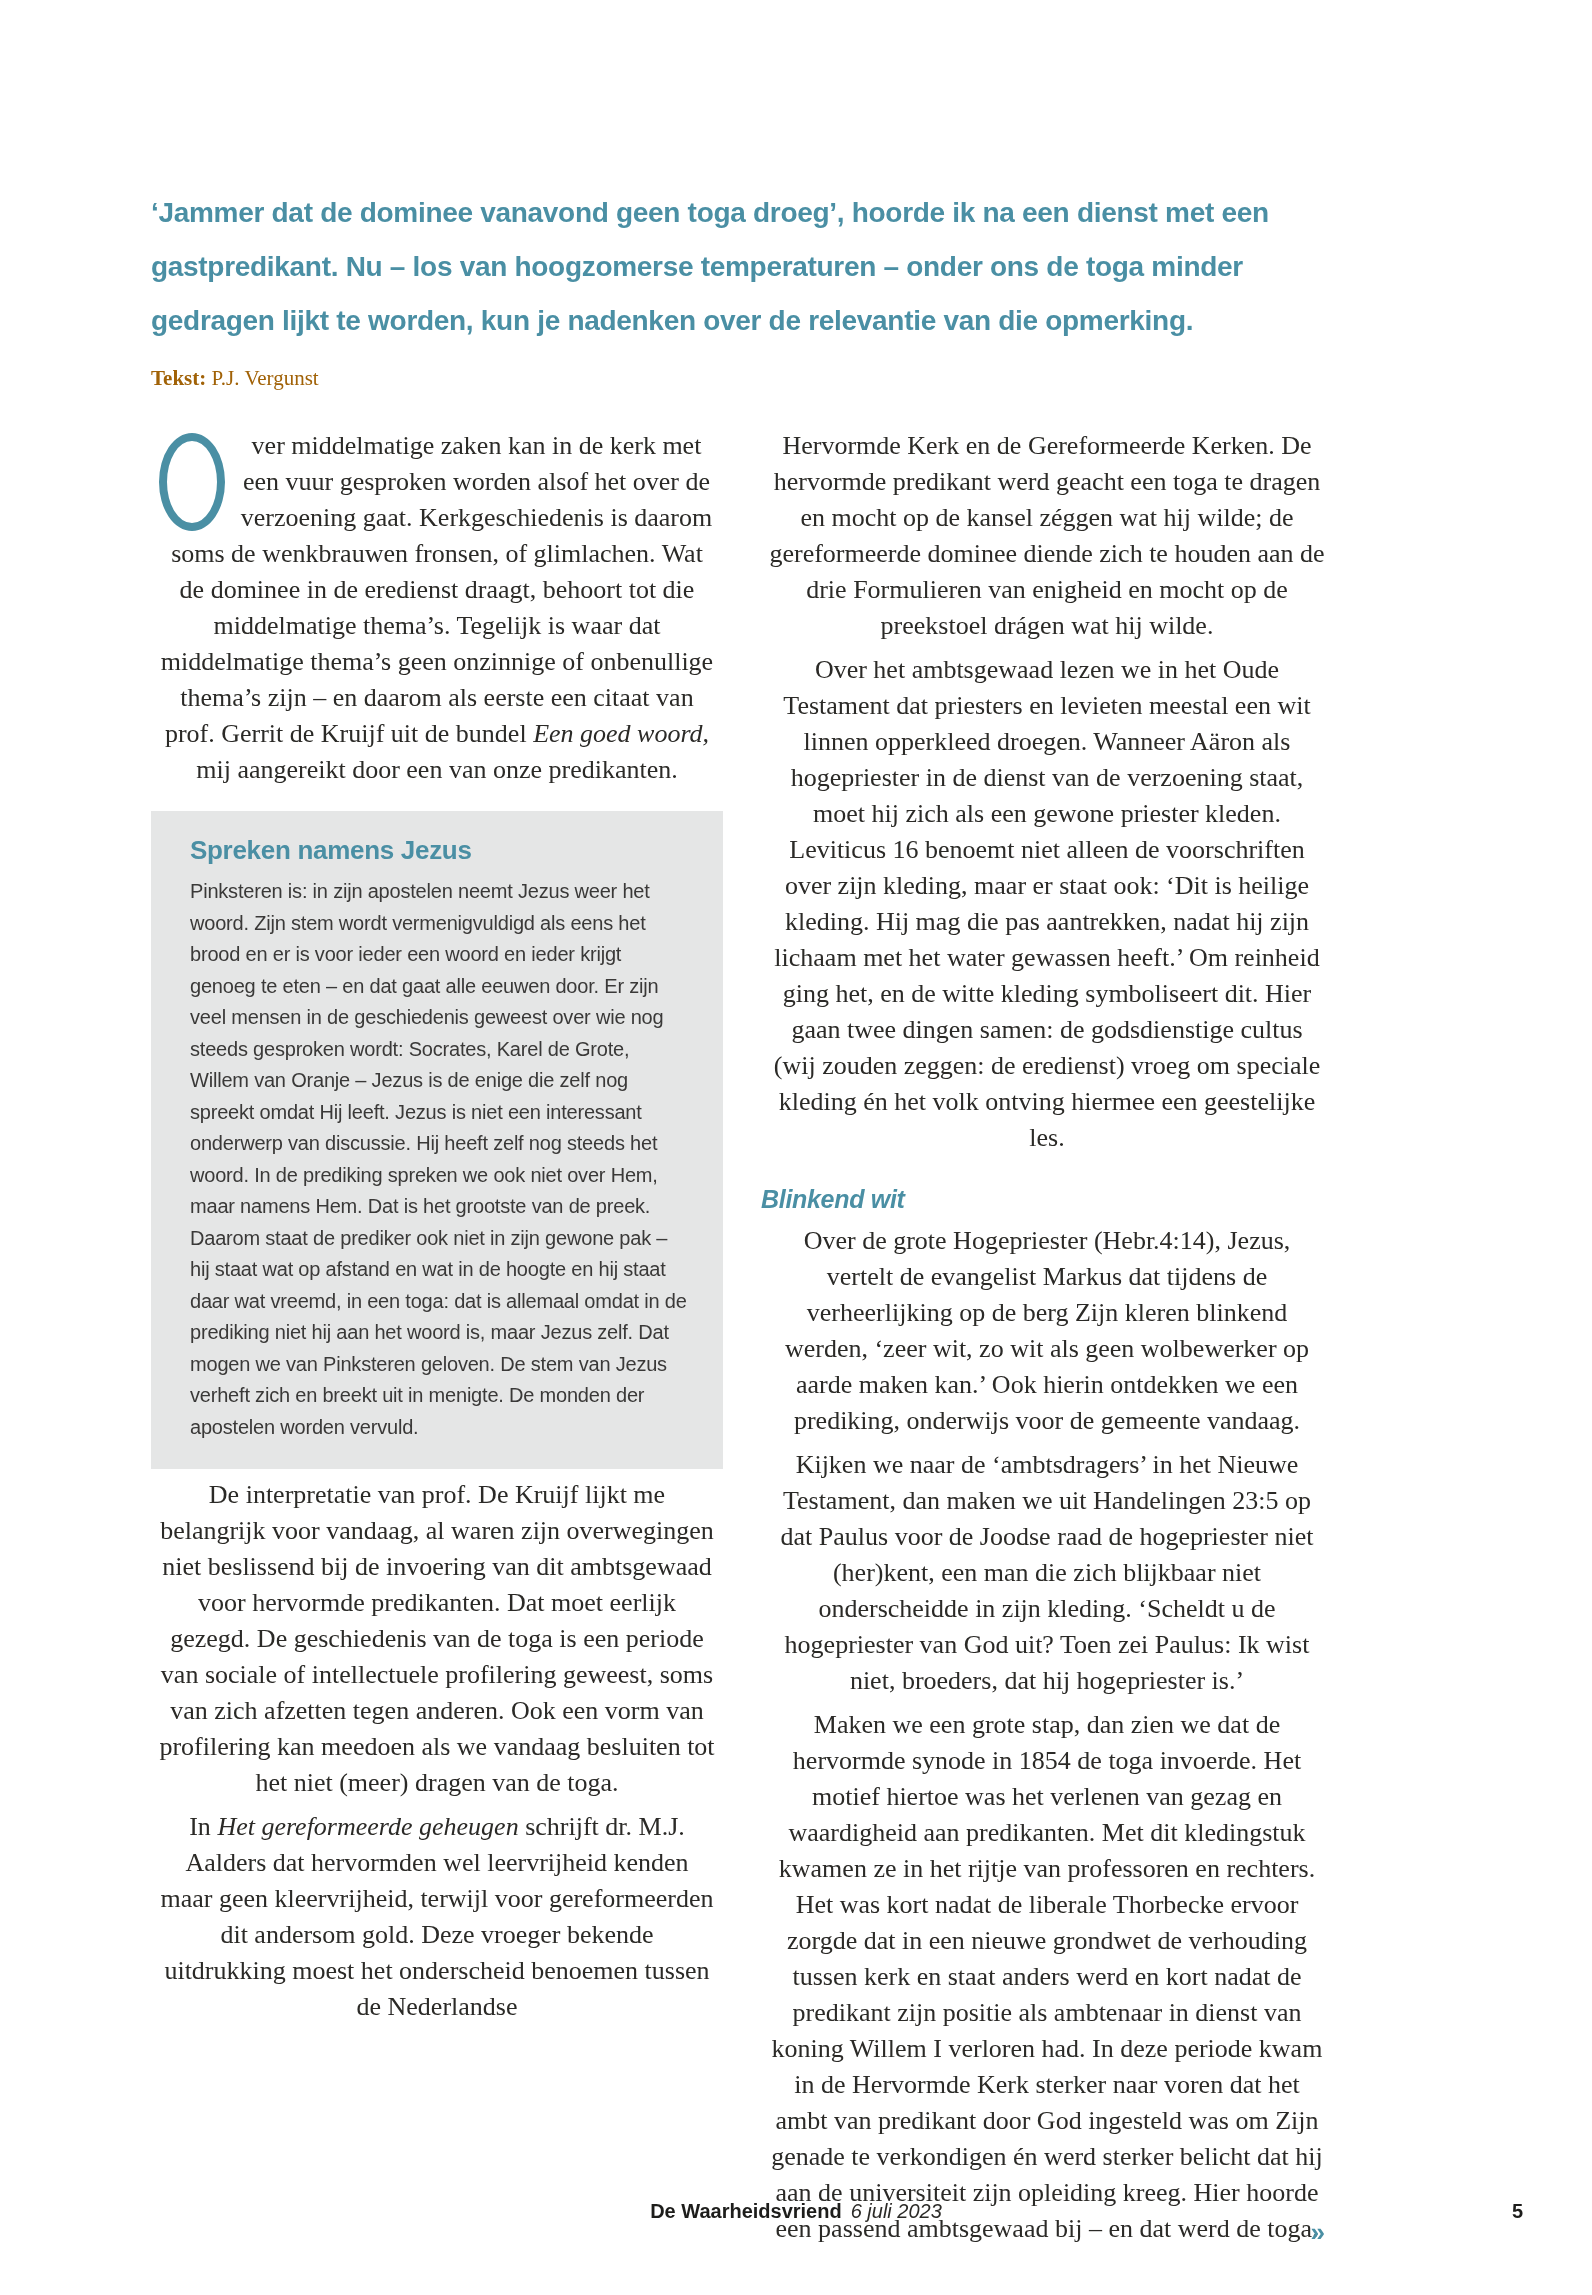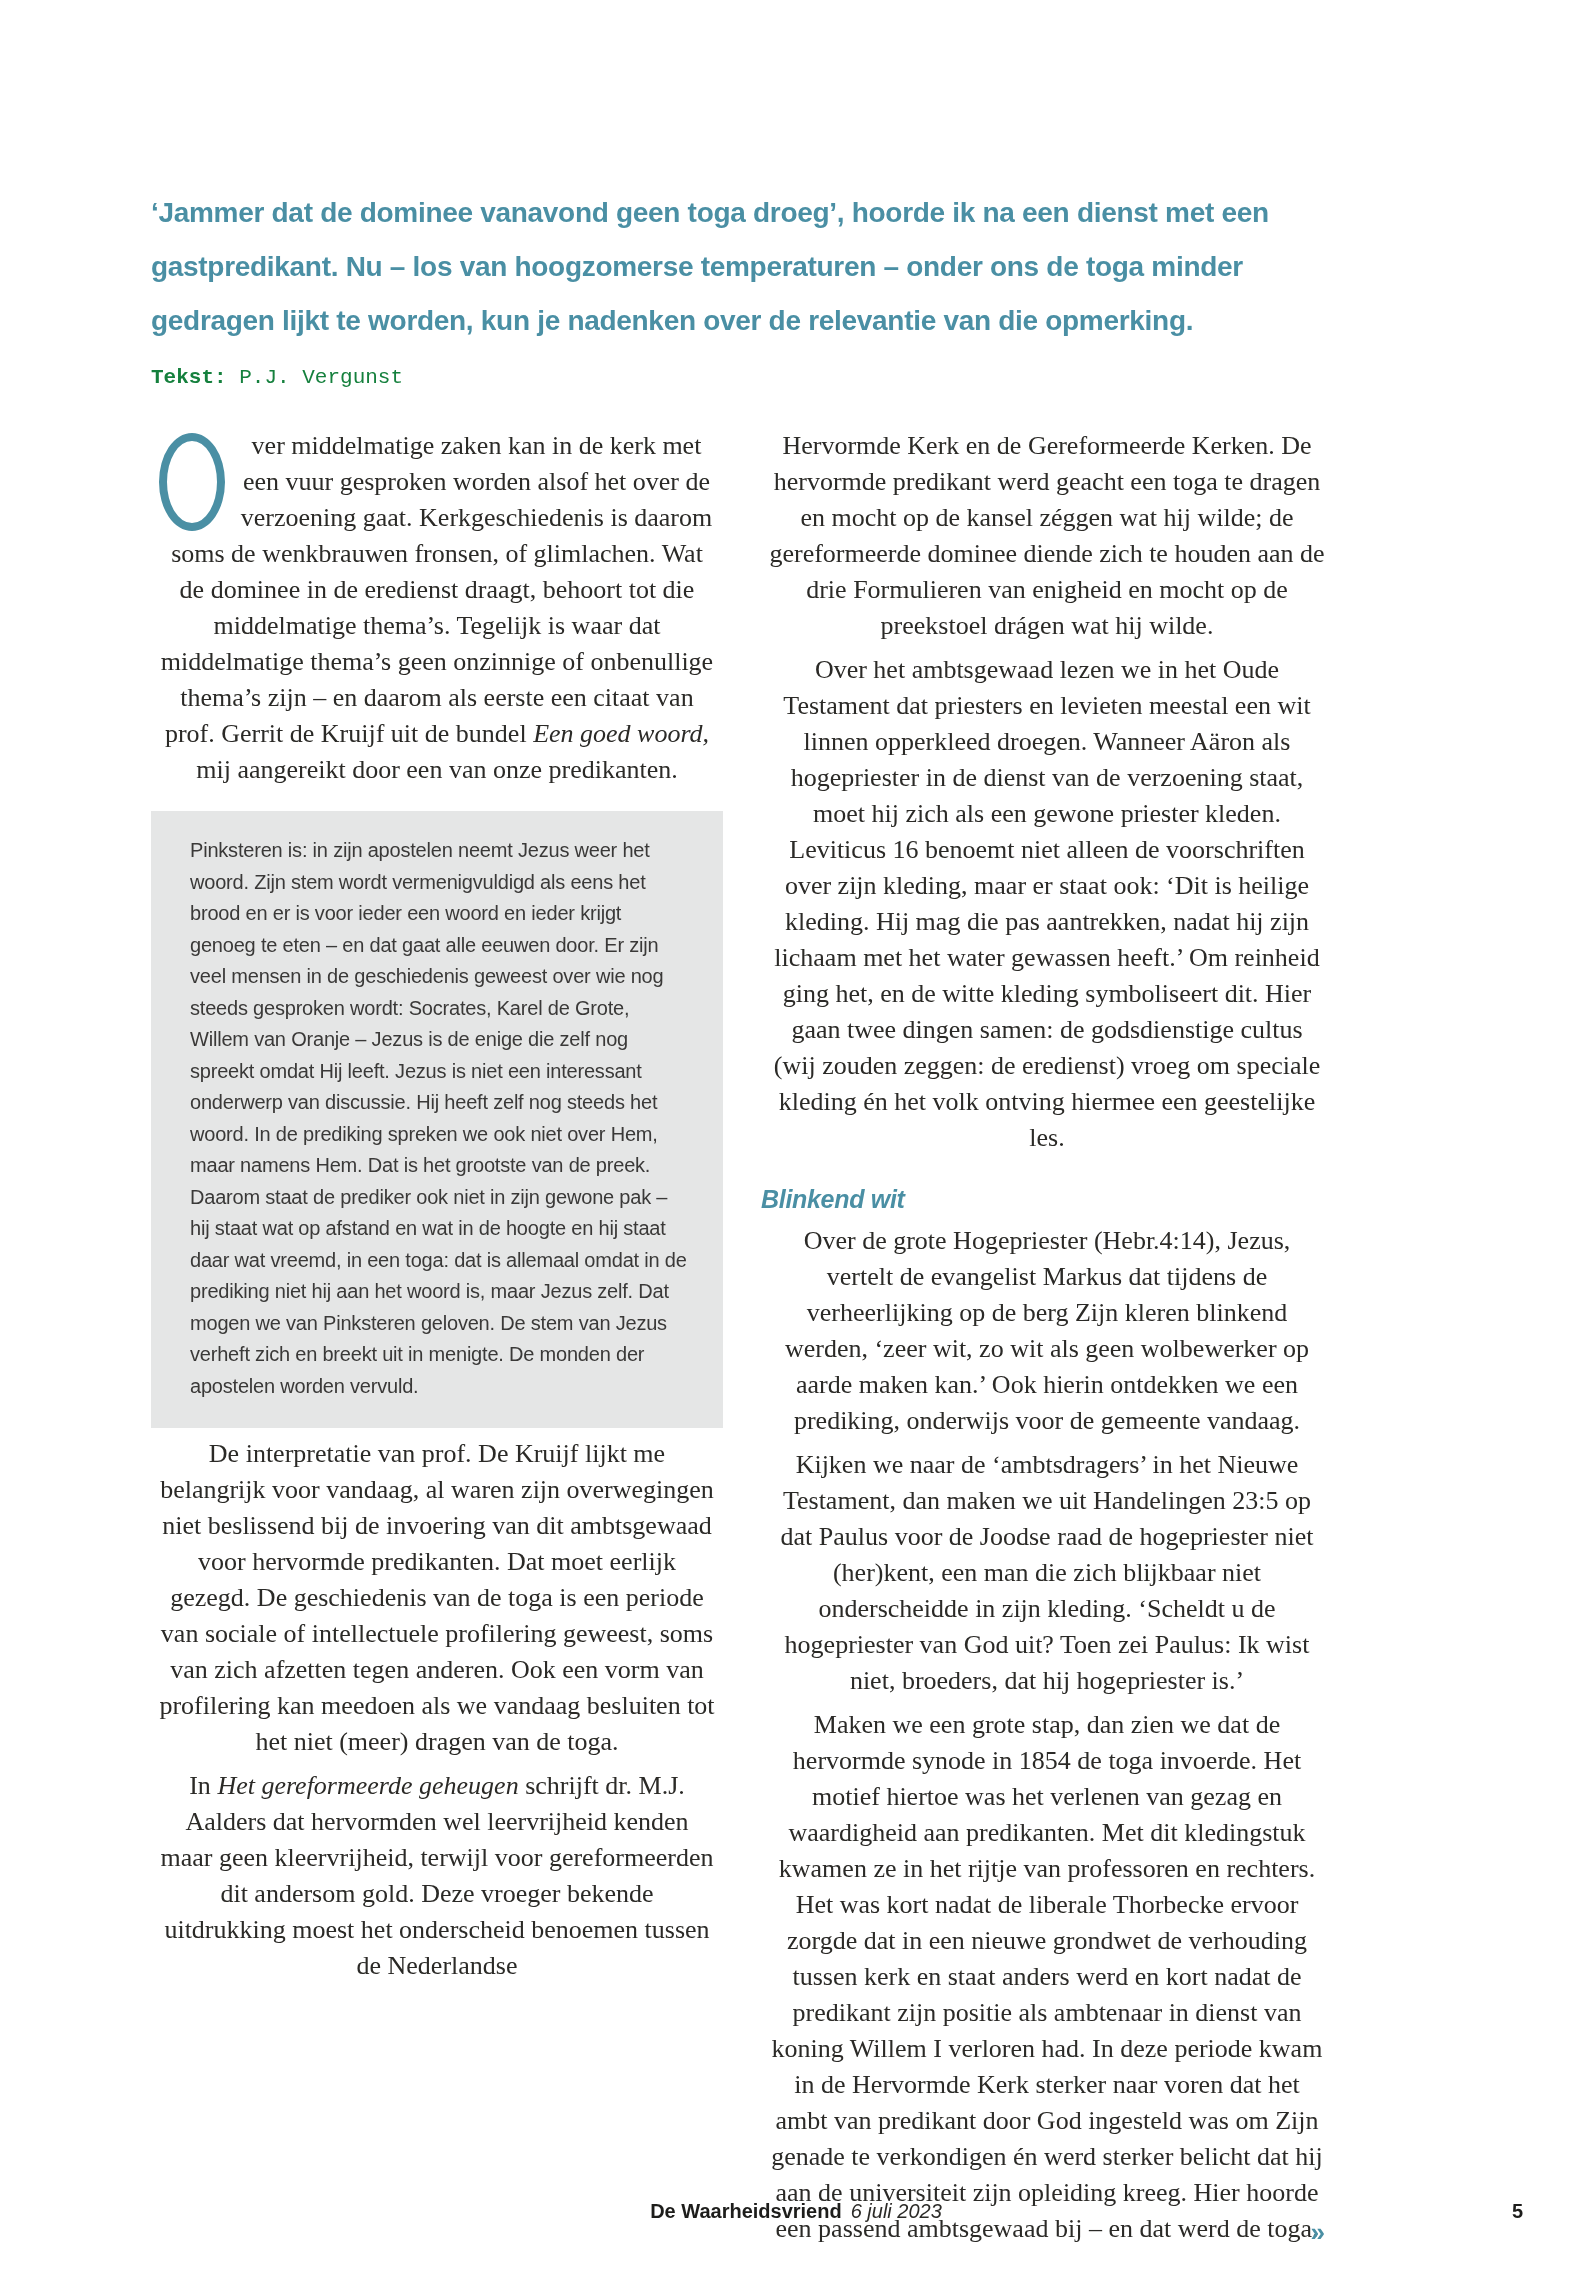--- a/index.html
+++ b/index.html
@@ -20,23 +20,23 @@
     font-weight:bold;
     font-size:28px;
     line-height:54px;
     letter-spacing:-0.3px;
     color:#4a8fa4;
   }
   
   .byline{
     position:absolute;
     left:151px; top:366px;
-    font-family:Liberation Mono, monospace;
+    font-family:Liberation Serif, serif;
     font-size:21px;
-    color:#15803d;
+    color:#a16207;
   }
   .byline .label{font-weight:bold;}
   
   .col{
     position:absolute;
     top:420px;
     width:572px;
   }
   .col-left{left:151px;}
   .col-right{left:761px;}
@@ -138,20 +138,21 @@
   <div class="col col-left">
 
     <p class="body">
       <span class="dropcap"></span>
       <span>ver middelmatige zaken kan in de kerk met een vuur gesproken worden alsof het over de verzoening gaat. Kerkgeschiedenis is daarom soms de wenkbrauwen fronsen, of glimlachen. Wat de dominee in de eredienst draagt, behoort tot die middelmatige thema’s. Tegelijk is waar dat middelmatige thema’s geen onzinnige of onbenullige thema’s zijn – en daarom als eerste een citaat van prof. Gerrit de Kruijf uit de bundel </span>
       <span class="italic">Een goed woord,</span>
       <span> mij aangereikt door een van onze predikanten.</span>
     </p>
 
     <div class="quote-box">
+      <h3 class="box-title">Spreken namens Jezus</h3>
       <p>Pinksteren is: in zijn apostelen neemt Jezus weer het woord. Zijn stem wordt vermenigvuldigd als eens het brood en er is voor ieder een woord en ieder krijgt genoeg te eten – en dat gaat alle eeuwen door. Er zijn veel mensen in de geschiedenis geweest over wie nog steeds gesproken wordt: Socrates, Karel de Grote, Willem van Oranje – Jezus is de enige die zelf nog spreekt omdat Hij leeft. Jezus is niet een interessant onderwerp van discussie. Hij heeft zelf nog steeds het woord. In de prediking spreken we ook niet over Hem, maar namens Hem. Dat is het grootste van de preek. Daarom staat de prediker ook niet in zijn gewone pak – hij staat wat op afstand en wat in de hoogte en hij staat daar wat vreemd, in een toga: dat is allemaal omdat in de prediking niet hij aan het woord is, maar Jezus zelf. Dat mogen we van Pinksteren geloven. De stem van Jezus verheft zich en breekt uit in menigte. De monden der apostelen worden vervuld.</p>
     </div>
 
     <p class="body para-after-box">De interpretatie van prof. De Kruijf lijkt me belangrijk voor vandaag, al waren zijn overwegingen niet beslissend bij de invoering van dit ambtsgewaad voor hervormde predikanten. Dat moet eerlijk gezegd. De geschiedenis van de toga is een periode van sociale of intellectuele profilering geweest, soms van zich afzetten tegen anderen. Ook een vorm van profilering kan meedoen als we vandaag besluiten tot het niet (meer) dragen van de toga.</p>
 
     <p class="body">
       <span>In </span>
       <span class="italic">Het gereformeerde geheugen</span>
       <span> schrijft dr. M.J. Aalders dat hervormden wel leervrijheid kenden maar geen kleervrijheid, terwijl voor gereformeerden dit andersom gold. Deze vroeger bekende uitdrukking moest het onderscheid benoemen tussen de Nederlandse</span>
     </p>

